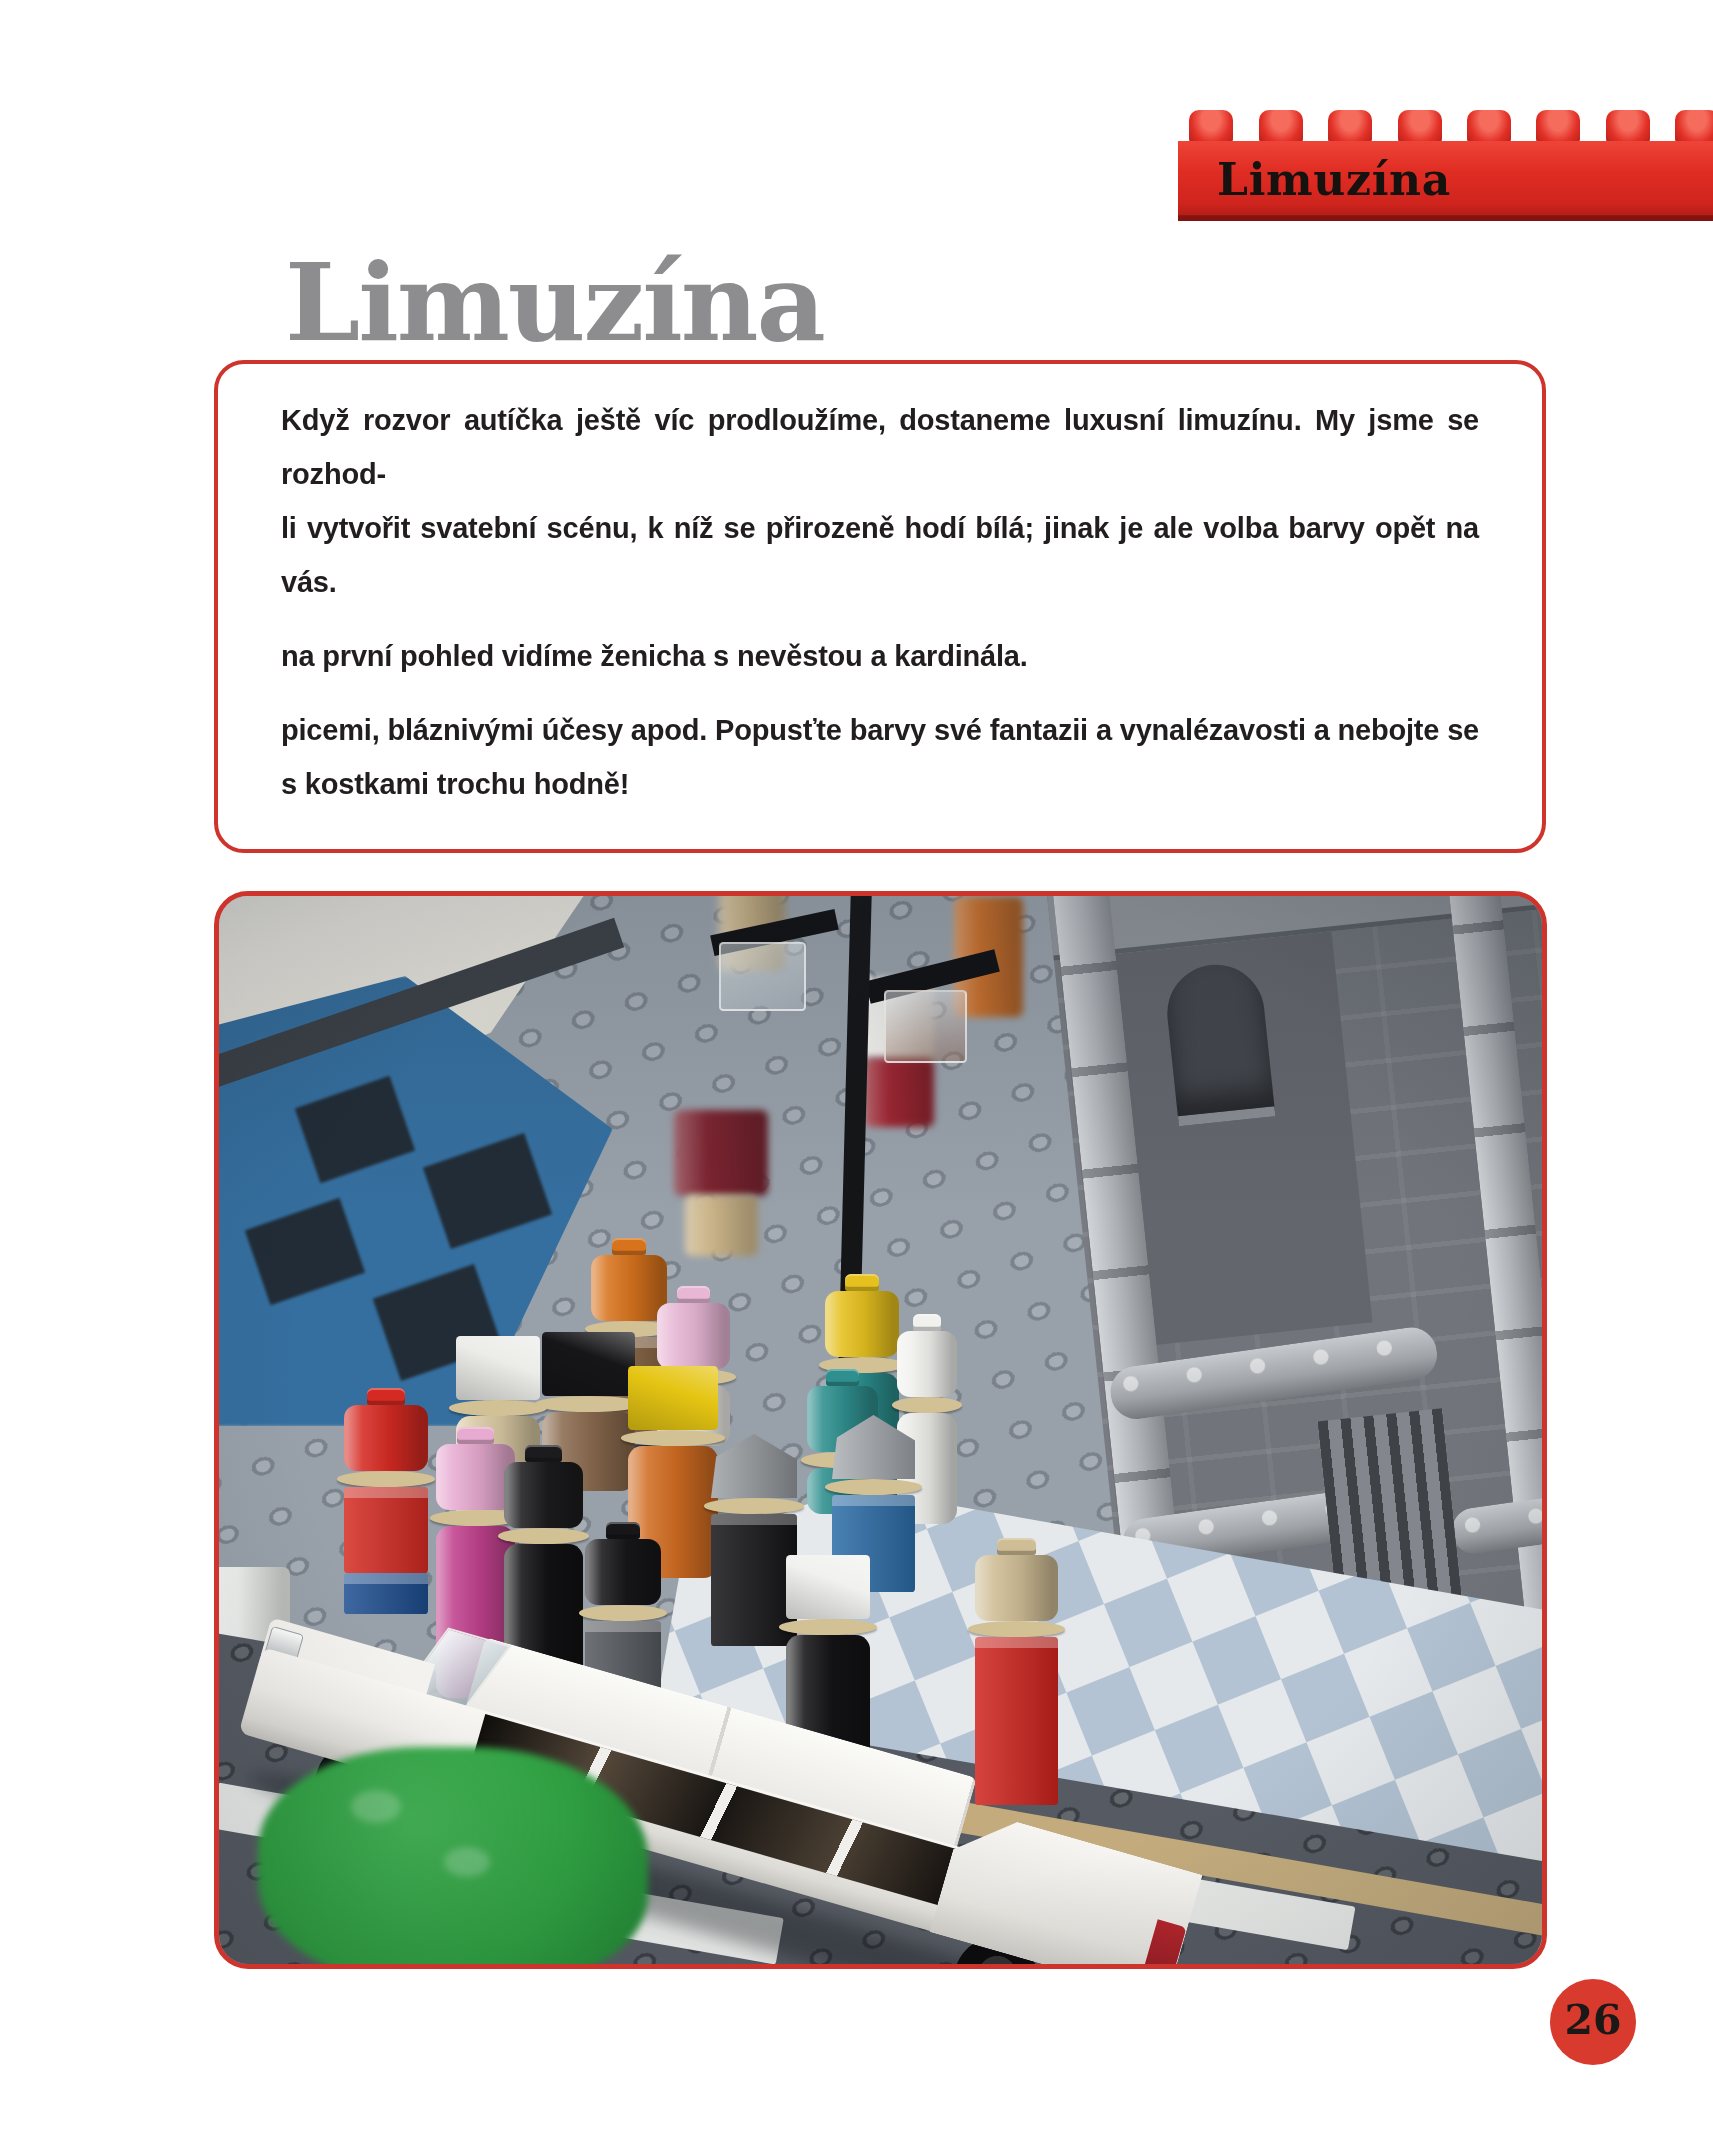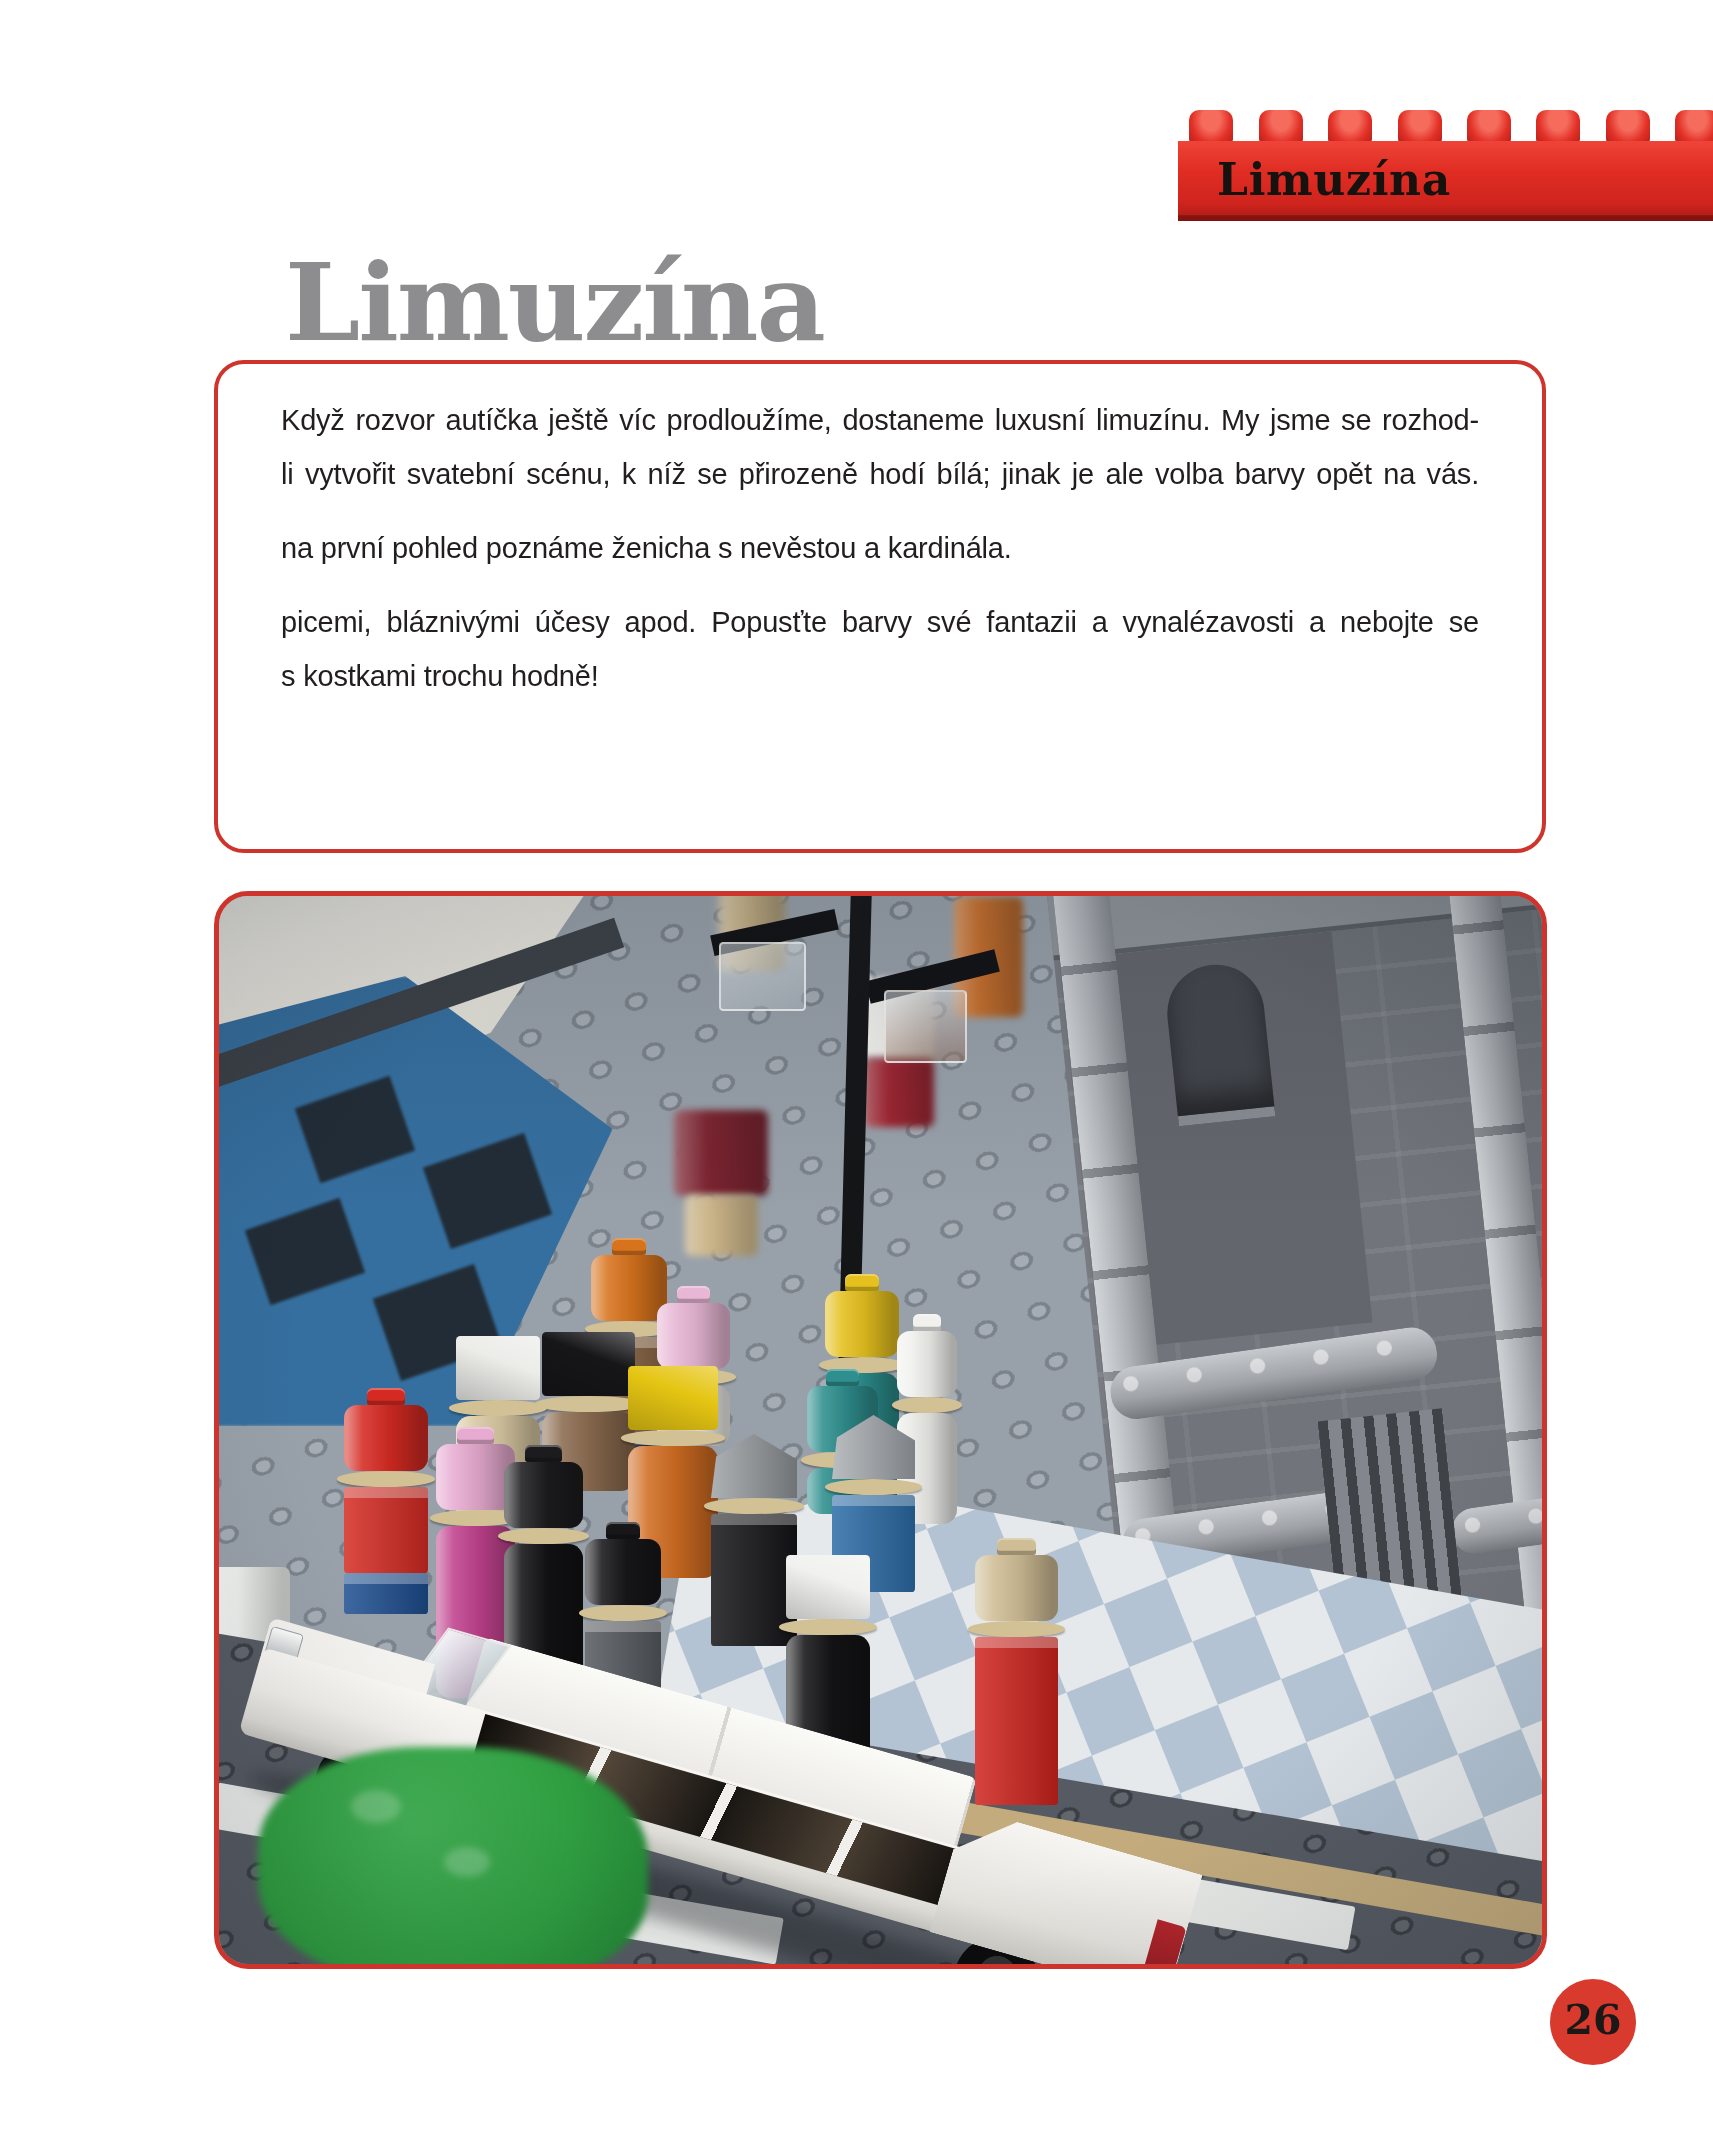--- a/index.html
+++ b/index.html
@@ -25,21 +25,21 @@
 
   
   .page-title{position:absolute;left:285px;top:249px;font-family:"DejaVu Serif","Liberation Serif",serif;
     font-weight:700;font-size:107px;line-height:1;color:var(--title-gray);letter-spacing:-2.1px;}
 
   
   .intro-box{position:absolute;left:214px;top:360px;width:1332px;height:493px;
     border:4.3px solid var(--accent-red);border-radius:30px;background:#fff;}
   .intro-text{position:absolute;left:63px;right:63px;top:29px;color:var(--ink);
     font-size:29px;line-height:54px;letter-spacing:-0.2px;}
-  .para{margin-bottom:20px;}
+  .para{margin-bottom:20px;font-weight:bold;}
   .tline{text-align:justify;text-align-last:left;white-space:normal;}
   .tline.j{text-align-last:justify;}
 
   
   .photo-frame{position:absolute;left:214px;top:891px;width:1333px;height:1078px;
     border:5.7px solid var(--accent-red);border-radius:34px;overflow:hidden;background:#98a1aa;}
   .photo-frame>*{position:absolute;}
   .plate-studs{inset:-186px;transform:rotate(-19deg);
     background-image:radial-gradient(ellipse 18.6px 14.3px at 50% 44%,rgba(255,255,255,.12) 0 40%,rgba(52,60,70,.30) 41% 62%,rgba(52,60,70,0) 63%);
     background-size:56px 53px;z-index:1;}
@@ -199,21 +199,21 @@
 
   <h1 class="page-title">Limuzína</h1>
 
   <div class="intro-box">
     <div class="intro-text" id="intro-text">
         <div class="para">
           <div class="tline j">Když rozvor autíčka ještě víc prodloužíme, dostaneme luxusní limuzínu. My jsme se rozhod-</div>
           <div class="tline j">li vytvořit svatební scénu, k níž se přirozeně hodí bílá; jinak je ale volba barvy opět na vás.</div>
         </div>
         <div class="para">
-          <div class="tline">na první pohled poznáme ženicha s nevěstou a kardinála.</div>
+          <div class="tline">na první pohled vidíme ženicha s nevěstou a kardinála.</div>
         </div>
         <div class="para">
           <div class="tline j">picemi, bláznivými účesy apod. Popusťte barvy své fantazii a vynalézavosti a nebojte se</div>
           <div class="tline">s kostkami trochu hodně!</div>
         </div>
       </div>
   </div>
 
   <div class="photo-frame">
     <div class="plate-studs"></div>

